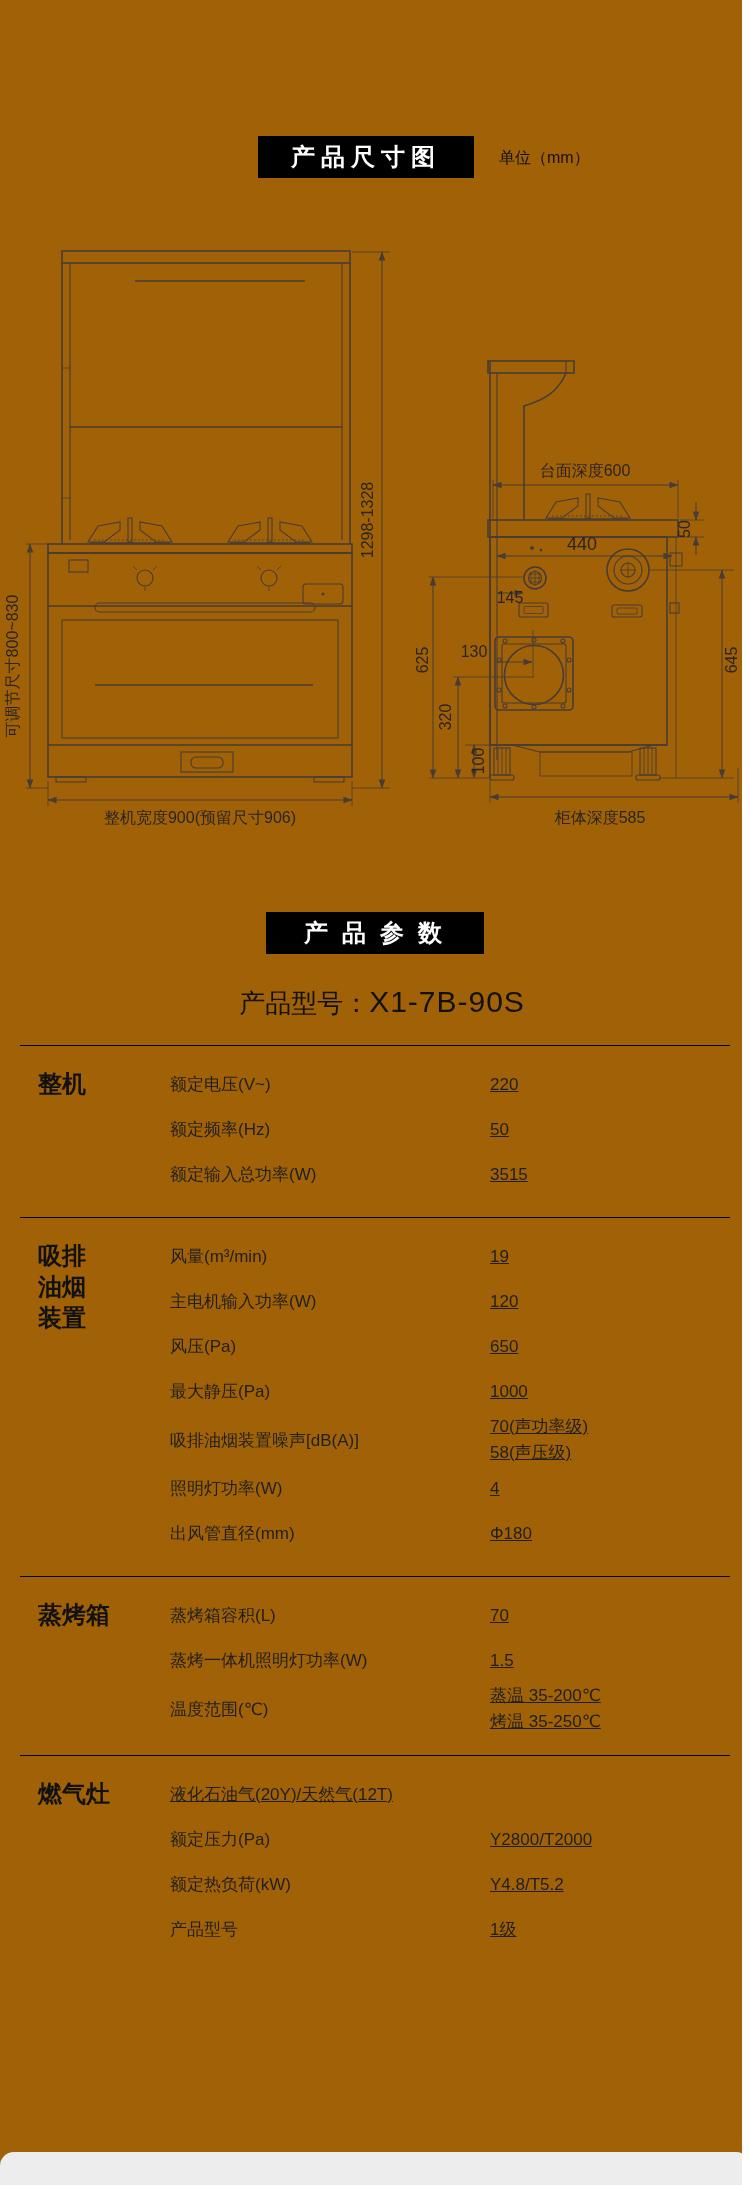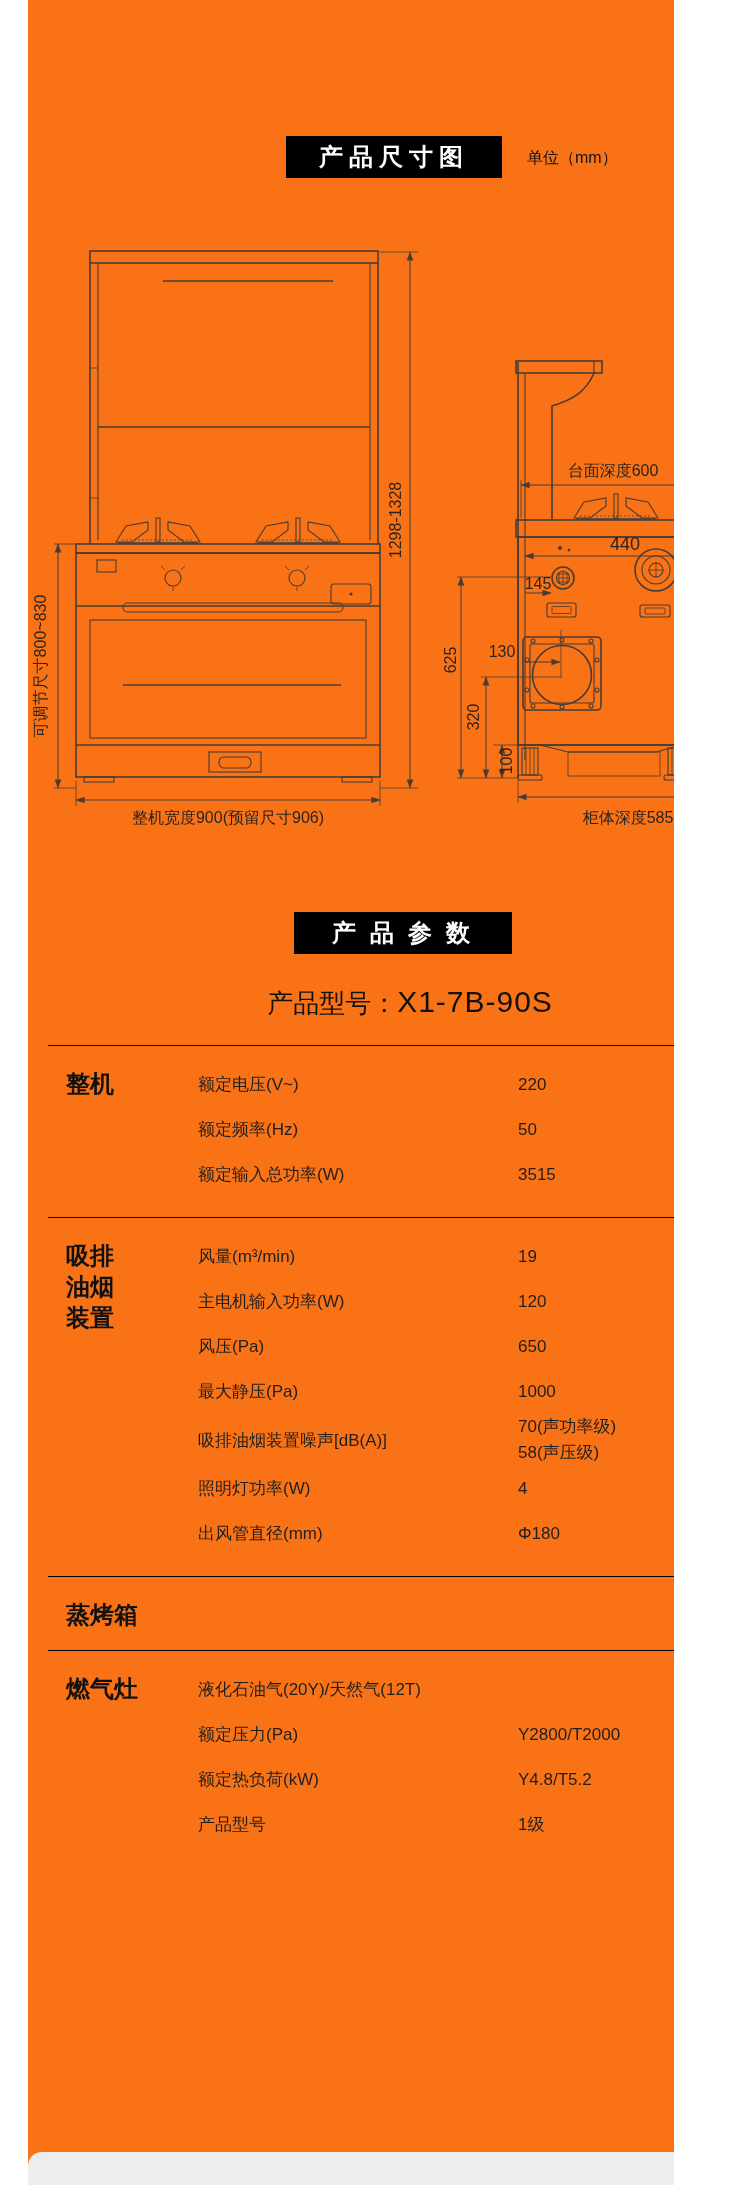--- a/index.html
+++ b/index.html
@@ -1,17 +1,17 @@
 <!DOCTYPE html>
 <html><head>
 <meta charset="utf-8">
 <style>
   html,body{margin:0;padding:0;}
-  .page{position:relative;width:646px;height:2185px;background:#f97316;
-        font-family:"Liberation Sans","DejaVu Sans",sans-serif;color:#242220;overflow:hidden;margin-left:28px;}
+  .page{position:relative;width:742px;height:2185px;background:#a16207;
+        font-family:"Liberation Sans","DejaVu Sans",sans-serif;color:#242220;overflow:hidden;}
 
   
   .badge{position:absolute;background:#000;color:#fff;display:flex;align-items:center;justify-content:center;
          font-weight:700;}
   .badge.dim{left:258px;top:136px;width:216px;height:42px;font-size:24px;letter-spacing:6px;}
   .badge.par{left:266px;top:912px;width:218px;height:42px;font-size:24px;letter-spacing:14px;padding-left:10px;box-sizing:border-box;}
   .unit-label{position:absolute;left:499px;top:148px;font-size:16px;color:#111;}
 
   
   .drawing{position:absolute;left:0;top:240px;width:750px;height:612px;}
@@ -25,21 +25,21 @@
   .model-line .ml{font-size:26px;color:#111;}
   .model-line .mv{font-size:30px;color:#111;letter-spacing:1px;}
 
   .params-table{position:absolute;left:0;top:1045px;width:750px;}
   .param-group{display:flex;border-top:1px solid #000000;margin:0 20px;padding:16px 0 20px 0;}
   .group-name{width:150px;box-sizing:border-box;padding:6px 0 0 18px;font-size:24px;font-weight:700;
               color:#111;line-height:31px;white-space:pre-line;}
   .group-rows{flex:1;}
   .param-row{display:flex;align-items:center;min-height:45px;}
   .param-label{width:320px;font-size:17px;color:#1f1f1f;}
-  .param-value{flex:1;font-size:17px;color:#1f1f1f;white-space:pre-line;line-height:26px;}
+  .param-value{flex:1;font-size:17px;color:#1f1f1f;white-space:pre-line;line-height:26px;text-decoration:underline;}
 
   .footer-strip{position:absolute;left:0;top:2152px;width:750px;height:33px;background:#ededed;
                 border-radius:14px 14px 0 0;}
 
   
   .ol{stroke:#473c36;stroke-width:1.6;fill:none;}
   .dt{stroke:#473c36;stroke-width:1.1;fill:none;}
   .thin{stroke:#473c36;stroke-width:0.8;fill:none;}
   .dim{stroke:#473c36;stroke-width:1;fill:none;}
   .fil{fill:#473c36;stroke:none;}
@@ -251,22 +251,22 @@
         <line class="thin" x1="738" y1="528" x2="738" y2="563"></line>
         <line class="dim" x1="490" y1="557" x2="738" y2="557" marker-start="url(#arw)" marker-end="url(#arw)"></line>
       </g>
     </svg>
 
     <div class="dlab rot" style="left:-87px;top:416px;width:200px;">可调节尺寸800~830</div>
     <div class="dlab rot" style="left:308px;top:270px;width:120px;">1298-1328</div>
     <div class="dlab" style="left:60px;top:568px;width:280px;text-align:center;">整机宽度900(预留尺寸906)</div>
     <div class="dlab" style="left:505px;top:221px;width:160px;">台面深度600</div>
     <div class="dlab rot" style="left:665px;top:279px;width:40px;">50</div>
-    <div class="dlab big" style="left:557px;top:294px;width:80px;">440</div>
-    <div class="dlab" style="left:480px;top:334px;width:60px;">145</div>
+    <div class="dlab big" style="left:542px;top:294px;width:80px;">440</div>
+    <div class="dlab" style="left:480px;top:348px;width:60px;">145</div>
     <div class="dlab rot" style="left:383px;top:410px;width:80px;">625</div>
     <div class="dlab" style="left:444px;top:402px;width:60px;">130</div>
     <div class="dlab rot" style="left:406px;top:467px;width:80px;">320</div>
     <div class="dlab rot" style="left:449px;top:511px;width:60px;">100</div>
     <div class="dlab rot" style="left:692px;top:410px;width:80px;">645</div>
     <div class="dlab" style="left:510px;top:568px;width:180px;">柜体深度585</div>
   </div>
 
   <div class="badge par">产品参数</div>
 
@@ -326,20 +326,35 @@
         </div>
         <div class="param-row">
           <div class="param-label">出风管直径(mm)</div>
           <div class="param-value">Φ180</div>
         </div>
       </div>
     </div>
 
     <div class="param-group">
       <div class="group-name">蒸烤箱</div>
+      <div class="group-rows">
+        <div class="param-row">
+          <div class="param-label">蒸烤箱容积(L)</div>
+          <div class="param-value">70</div>
+        </div>
+        <div class="param-row">
+          <div class="param-label">蒸烤一体机照明灯功率(W)</div>
+          <div class="param-value">1.5</div>
+        </div>
+        <div class="param-row">
+          <div class="param-label">温度范围(℃)</div>
+          <div class="param-value">蒸温 35-200℃
+烤温 35-250℃</div>
+        </div>
+      </div>
     </div>
 
     <div class="param-group">
       <div class="group-name">燃气灶</div>
       <div class="group-rows">
         <div class="param-row">
           <div class="param-value">液化石油气(20Y)/天然气(12T)</div>
         </div>
         <div class="param-row">
           <div class="param-label">额定压力(Pa)</div>

